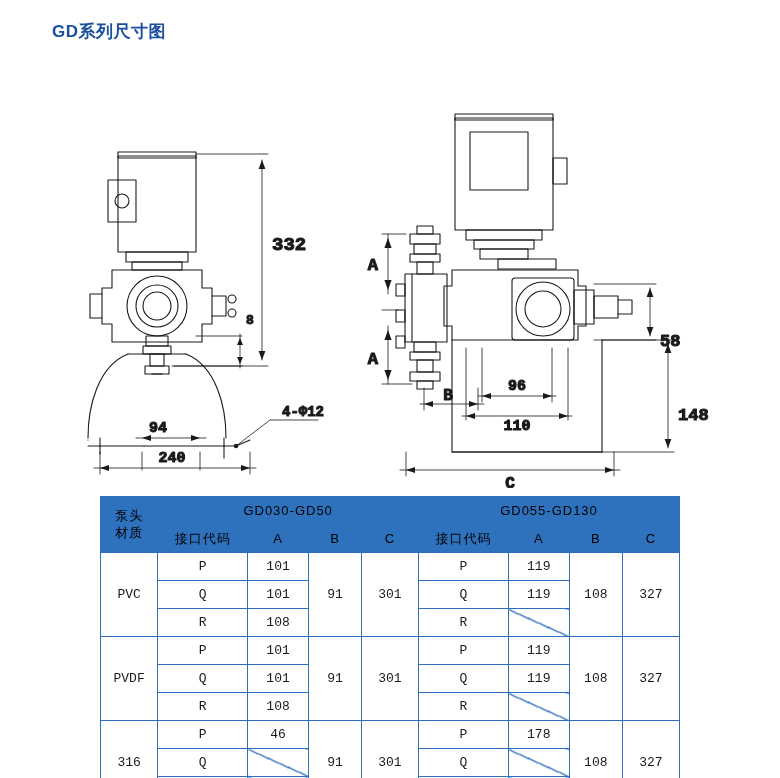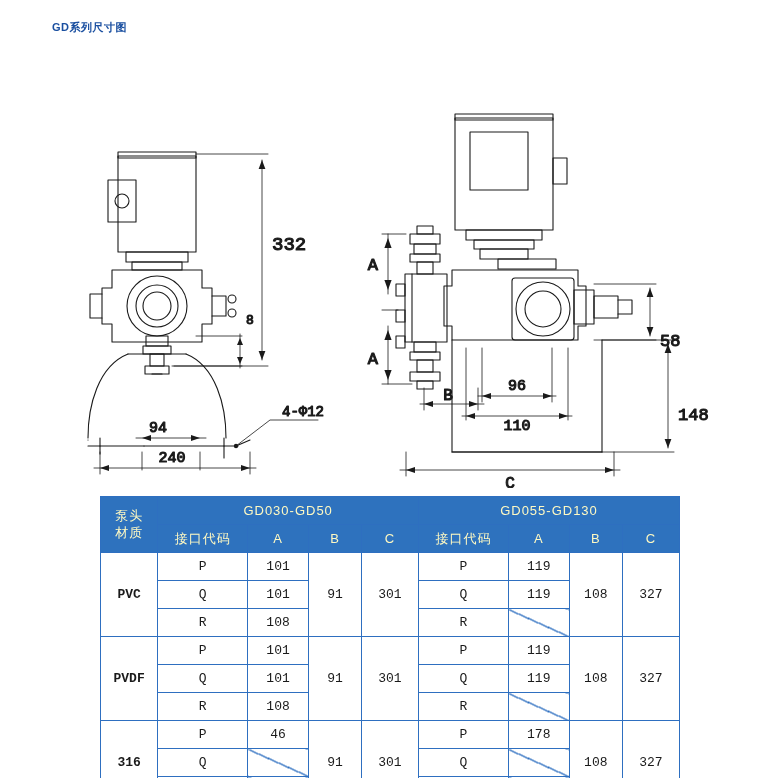--- a/index.html
+++ b/index.html
@@ -9,31 +9,32 @@
     height: 778px;
     background: #ffffff;
     font-family: "Liberation Sans", sans-serif;
     position: relative;
     overflow: hidden;
   }
   .page-title {
     position: absolute;
     left: 52px;
     top: 20px;
-    font-size: 11px;
+    font-size: 17px;
     font-weight: bold;
     color: #1a4fa0;
     letter-spacing: 0.5px;
   }
   .drawing {
     position: absolute;
     left: 0;
     top: 48px;
     width: 780px;
     height: 440px;
+    font-weight: bold;
   }
   .table-wrap {
     position: absolute;
     left: 100px;
     top: 496px;
     width: 580px;
   }
   table.dim {
     border-collapse: collapse;
     width: 580px;
@@ -43,30 +44,30 @@
   }
   table.dim th, table.dim td {
     border: 1px solid #2e6fc0;
     text-align: center;
     padding: 0;
     height: 28px;
     vertical-align: middle;
   }
   table.dim thead th {
     background: #2e72be;
-    color: #fef9c3;
+    color: #000000;
     font-weight: normal;
     font-family: "Liberation Sans", sans-serif;
     font-size: 13px;
     letter-spacing: 1px;
     text-align: center;
   }
   .hdr-corner { width: 58px; line-height: 1.25; font-size: 12.5px; }
   .hdr-corner div { white-space: nowrap; }
-  .col-mat { width: 58px; font-weight: bold; }
+  .col-mat { width: 58px; }
   .col-code { width: 92px; }
   .col-a { width: 62px; }
   .col-b { width: 54px; }
   .col-c { width: 58px; }
   .slash {
     position: relative;
     background-image: linear-gradient(to top right, transparent calc(50% - 0.7px), #2e6fc0 calc(50% - 0.7px), #2e6fc0 calc(50% + 0.7px), transparent calc(50% + 0.7px));
   }
   svg text {
     font-family: "Liberation Mono", monospace;

